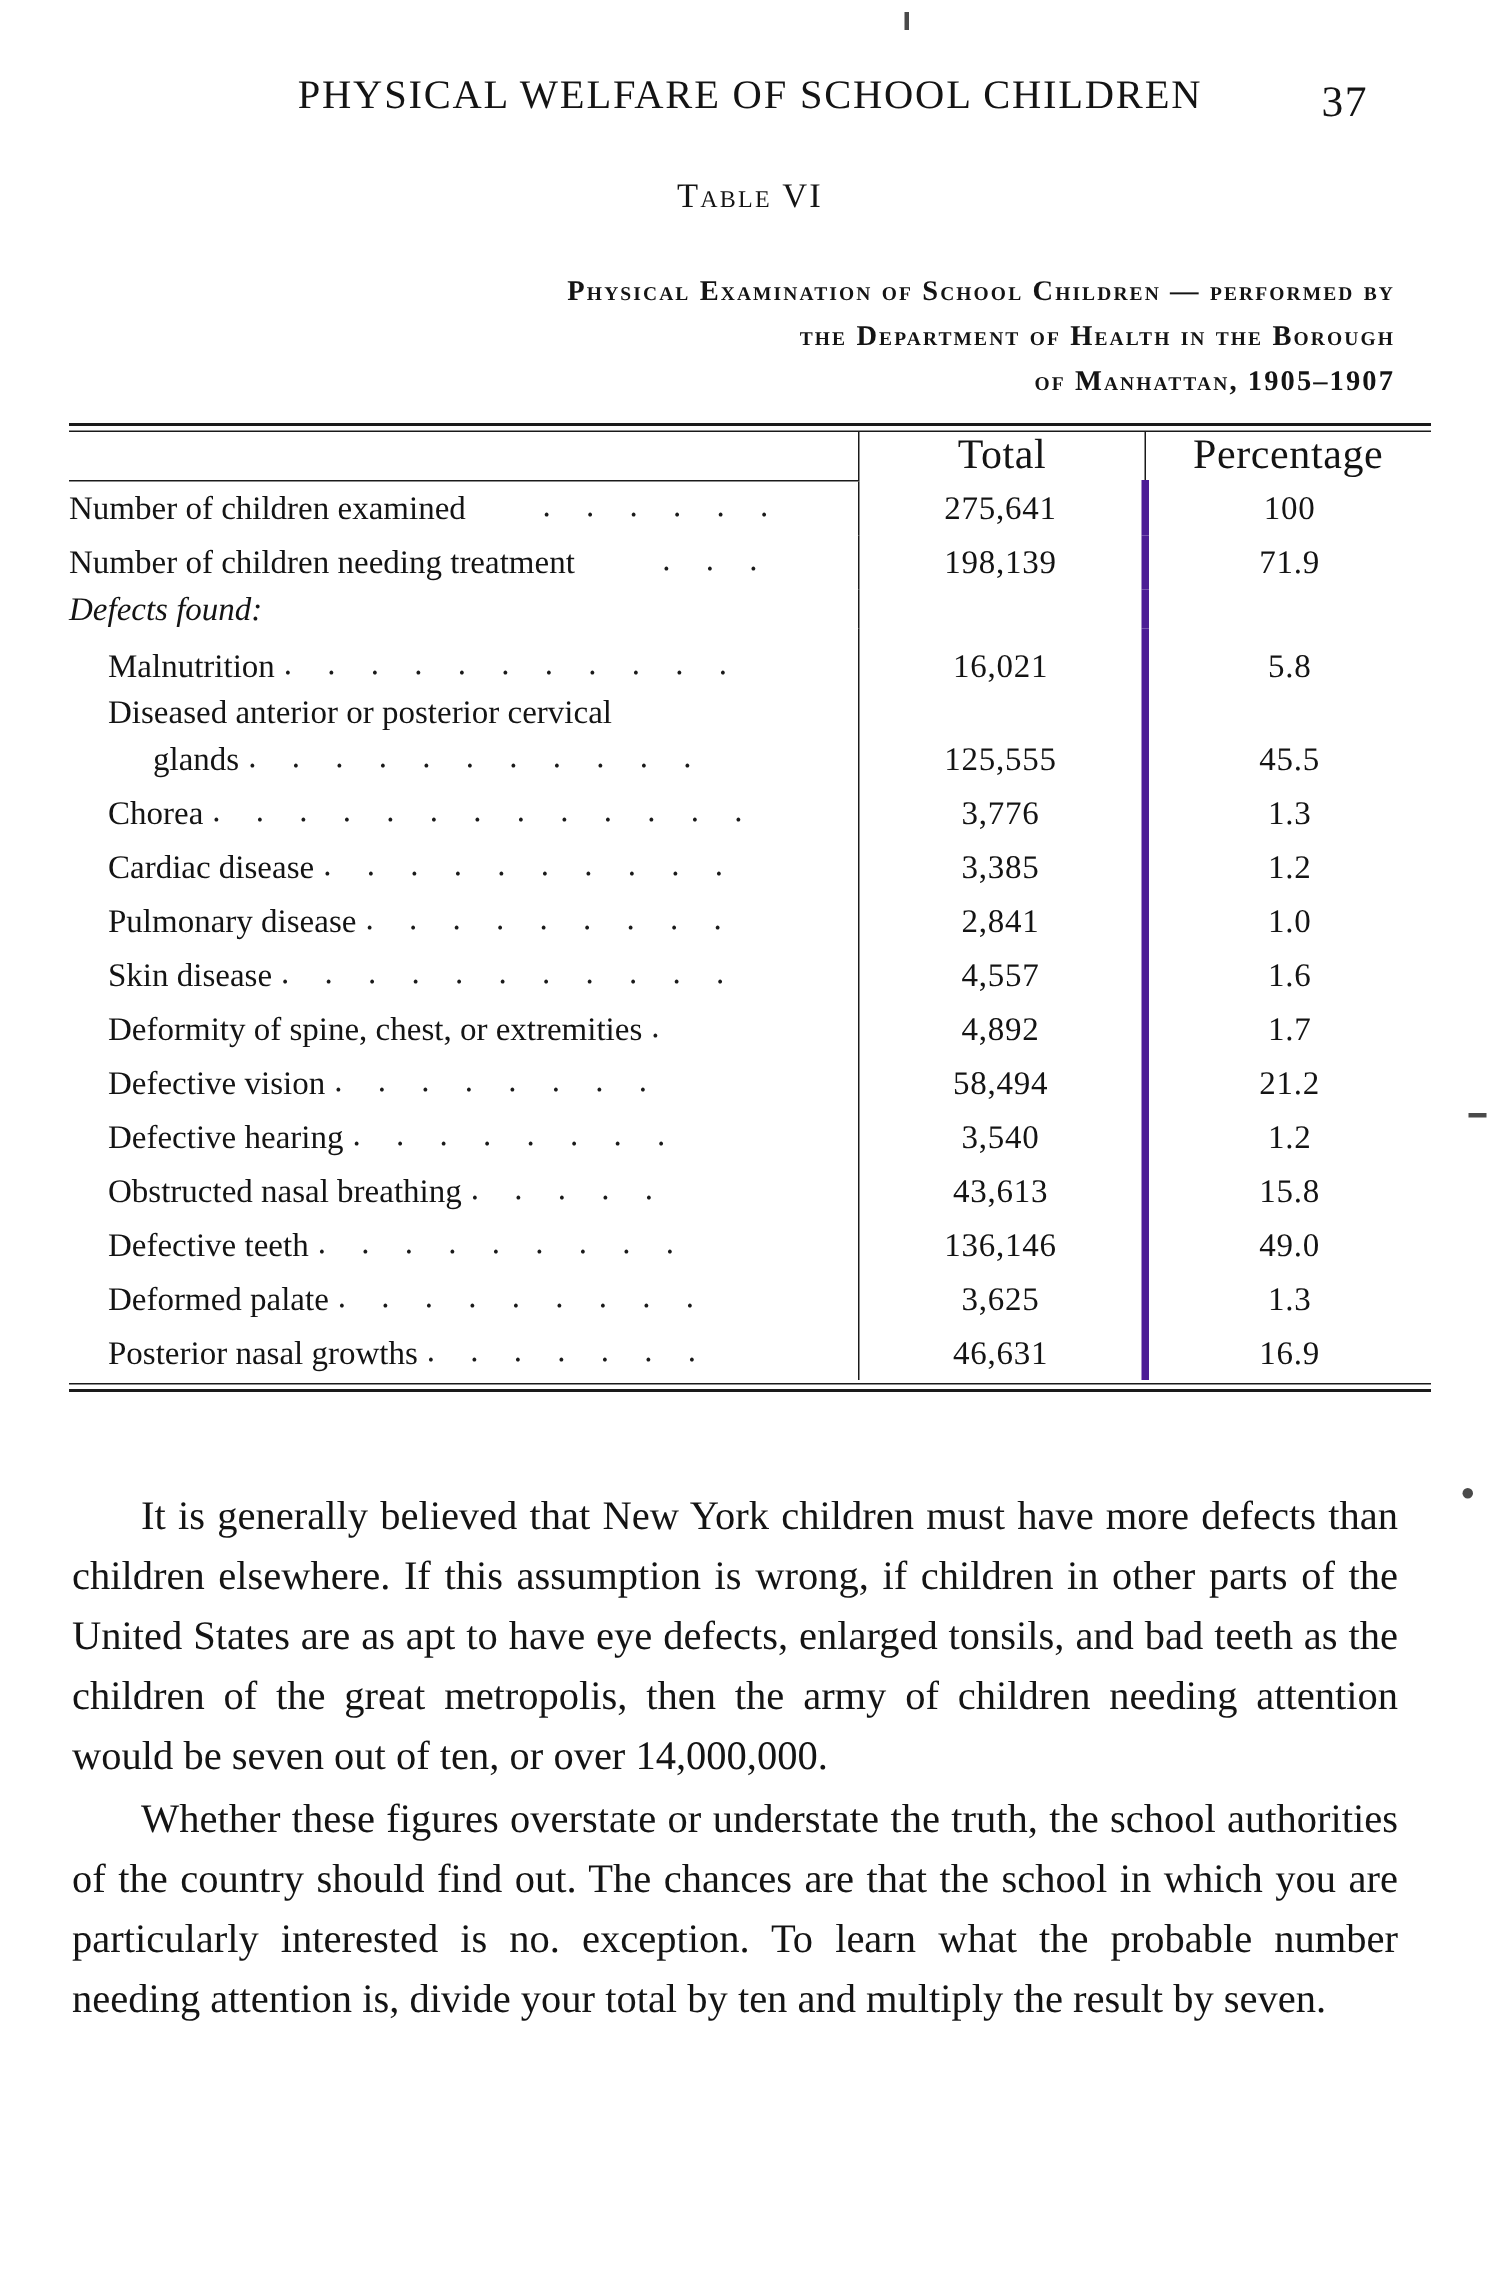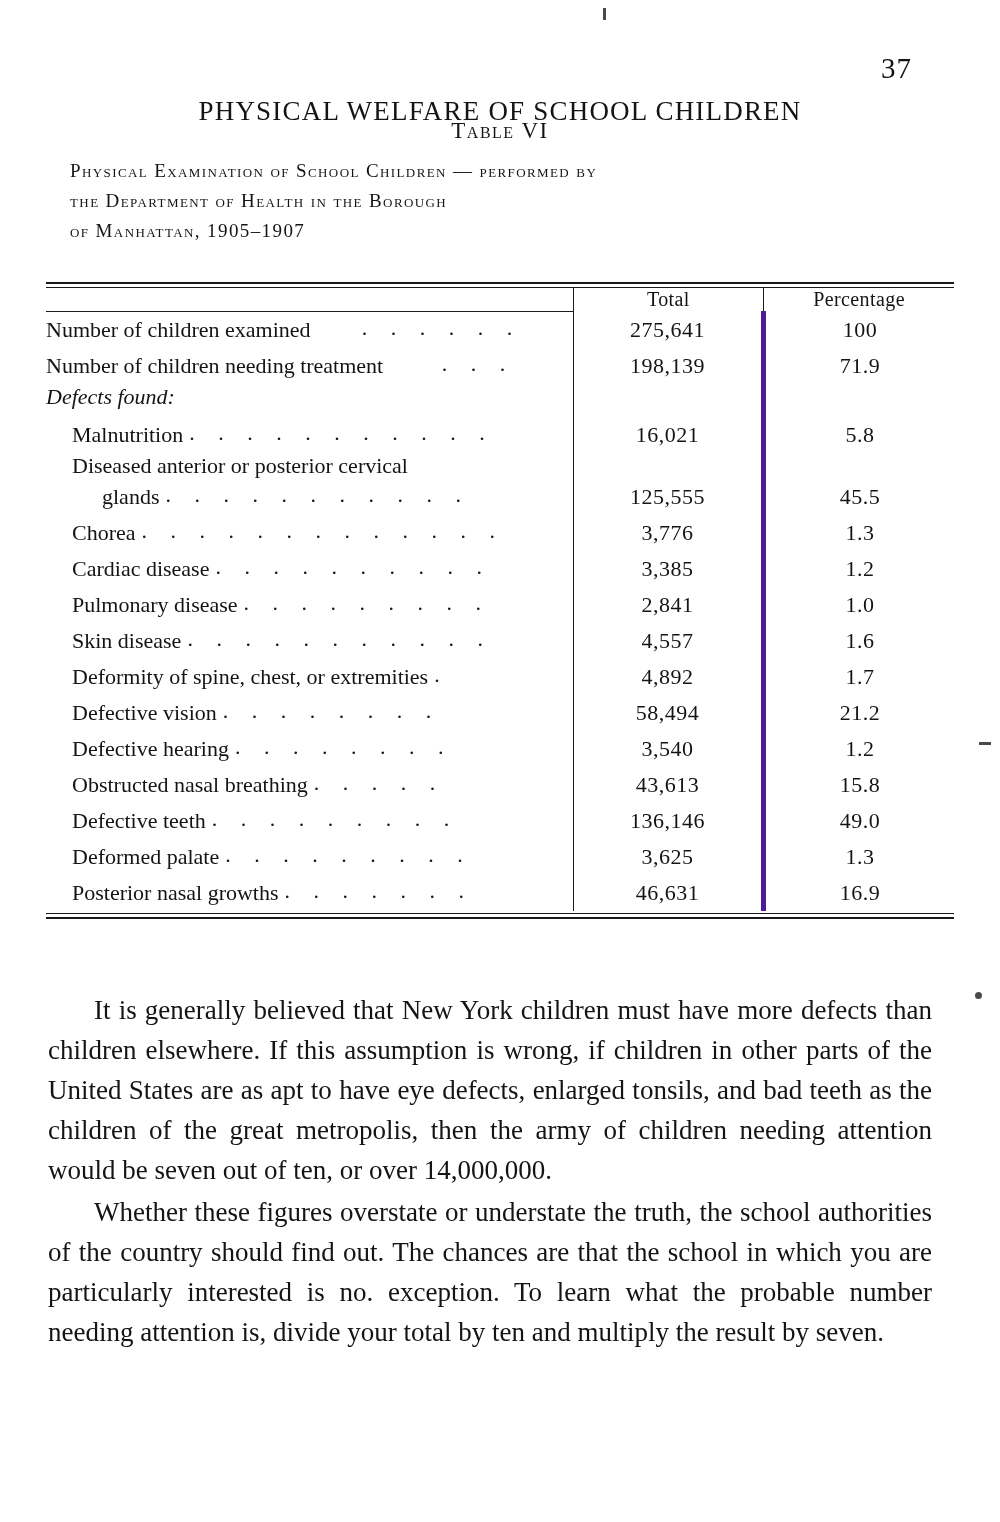--- a/index.html
+++ b/index.html
@@ -21,21 +21,20 @@
     width: 1000px;
     height: 1522px;
   }
 
   
   .running-head {
     position: absolute;
     left: 0; top: 48px;
     width: 1000px;
     text-align: center;
-    margin-top: 48px;
   }
   .running-head .rh-title {
     font-size: 27px;
     letter-spacing: 1.2px;
     font-variant: small-caps;
     text-transform: uppercase;
   }
   .page-number {
     position: absolute;
     right: 88px;
@@ -49,27 +48,28 @@
     position: absolute;
     left: 0; top: 118px;
     width: 1000px;
     text-align: center;
     font-size: 23px;
     letter-spacing: 1.5px;
     font-variant: small-caps;
   }
   .table-caption {
     position: absolute;
-    left: 70px; top: 156px;
+    left: 70px; top: 180px;
     width: 860px;
-    text-align: left;
+    text-align: right;
     font-size: 19px;
     letter-spacing: 1.4px;
     line-height: 30px;
     font-variant: small-caps;
+    font-weight: bold;
   }
 
   
   .table-wrap {
     position: absolute;
     left: 46px;
     top: 282px;
     width: 908px;
   }
   .rule-top {
@@ -93,21 +93,21 @@
   table.data td, table.data th {
     padding: 0;
     vertical-align: baseline;
     font-weight: normal;
   }
   .col-label { width: 528px; }
   .col-total { width: 190px; text-align: center; }
   .col-pct   { width: 190px; text-align: center; }
 
   thead th {
-    font-size: 20px;
+    font-size: 28px;
     padding: 12px 0 14px 0;
     letter-spacing: 0.4px;
   }
   thead th.col-label { border-bottom: 1px solid #1a1a1a; }
   thead th.col-total { border-left: 1px solid #1a1a1a; border-bottom: none; }
   thead th.col-pct   { border-left: 1px solid #1a1a1a; border-bottom: none; }
 
   tbody td.col-total { border-left: 1px solid #1a1a1a; }
   tbody td.col-pct   { border-left: 5px solid #4c1d95; }
 

